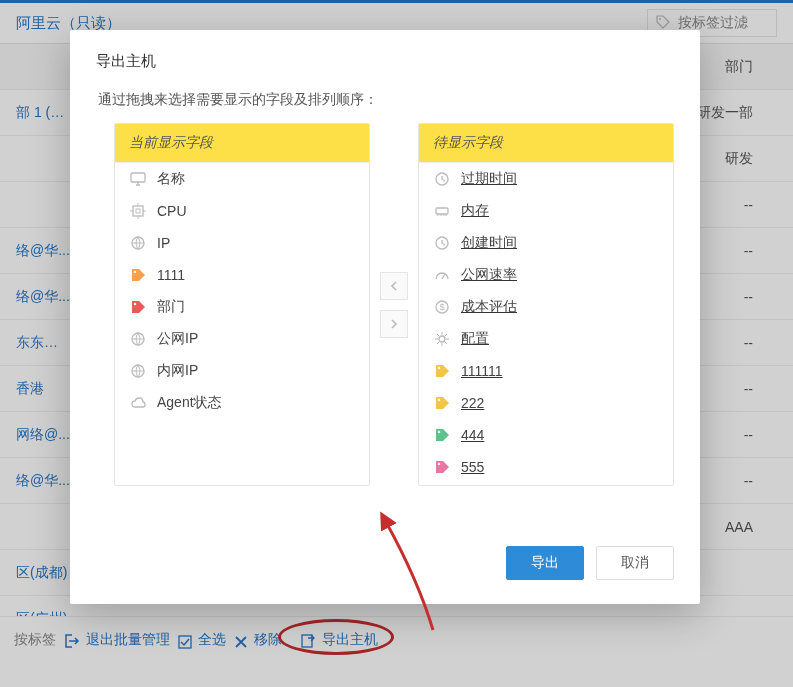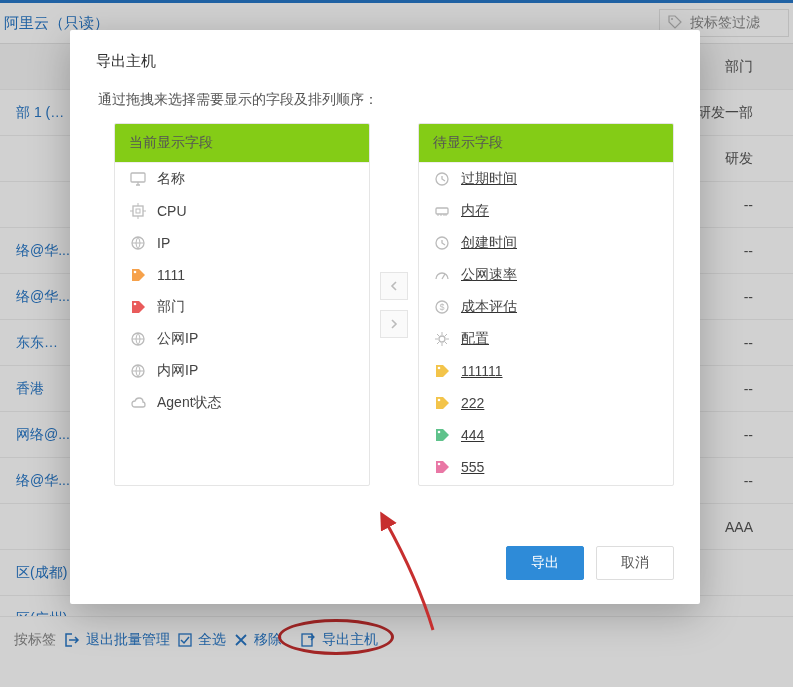--- a/index.html
+++ b/index.html
@@ -1,50 +1,50 @@
 <!DOCTYPE html>
 <html><head>
 <meta charset="utf-8">
 <style>
 * { margin: 0; padding: 0; box-sizing: border-box; }
 body { font-family: "Microsoft YaHei", "PingFang SC", sans-serif; font-size: 14px; color: #333; width: 793px; height: 687px; overflow: hidden; background: #f5f5f5; position: relative; }
 
 
 .page-bg { position: absolute; inset: 0; background: #fff; }
 .top-bar { height: 3px; background: #2878c8; }
-.header-row { display: flex; align-items: center; padding: 6px 4px; border-bottom: 1px solid #e5e5e5; }
+.header-row { display: flex; align-items: center; padding: 6px 16px; border-bottom: 1px solid #e5e5e5; }
 .header-title { color: #2878c8; font-size: 15px; }
 .header-spacer { flex: 1; }
 .tag-filter { border: 1px solid #e5e5e5; padding: 4px 28px 4px 8px; color: #888; font-size: 14px; position: relative; }
 .tag-filter svg { vertical-align: -2px; margin-right: 4px; }
 
 .bg-rows { padding-left: 0; }
 .bg-row { display: flex; align-items: center; border-bottom: 1px solid #eee; height: 46px; color: #666; }
 .bg-row .left-cell { width: 70px; padding-left: 16px; overflow: hidden; white-space: nowrap; text-overflow: ellipsis; color: #2878c8; }
 .bg-row .right-cell { flex: 1; text-align: right; padding-right: 40px; color: #555; }
 .bg-row .ip-cell { width: 300px; text-align: center; color: #555; }
 .head-row { background: #f7f7f7; font-weight: normal; color: #555; }
 .head-row .right-cell { color: #555; }
 
 
 .bottom-bar { position: absolute; left: 0; right: 0; bottom: 24px; display: flex; align-items: center; padding: 10px 14px; border-top: 1px solid #eee; background: #fff; color: #2878c8; gap: 8px; }
 .bottom-bar .lbl { color: #888; }
-.bottom-bar .act { display: inline-flex; align-items: center; gap: 6px; cursor: pointer; }
+.bottom-bar .act { display: inline-flex; align-items: flex-end; gap: 6px; cursor: pointer; }
 .bottom-bar .export-act { padding: 4px 10px; }
 .export-oval { position: absolute; border: 3px solid #c72f2f; border-radius: 50%/50%; width: 116px; height: 36px; pointer-events: none; }
 
 
 .overlay { position: absolute; inset: 0; background: rgba(0,0,0,0.18); }
 .modal { position: absolute; top: 30px; left: 70px; width: 630px; background: #fff; border-radius: 2px; box-shadow: 0 10px 40px rgba(0,0,0,0.25); padding: 22px 26px 24px; }
 .modal-title { font-size: 15px; color: #333; margin-bottom: 20px; }
 .modal-sub { font-size: 14px; color: #555; margin-bottom: 14px; margin-left: 2px; }
 
 .lists-wrap { display: flex; align-items: stretch; gap: 10px; margin-left: 18px; }
 .field-box { width: 258px; border: 1px solid #e5e5e5; border-radius: 2px; background: #fff; overflow: hidden; }
-.field-box-head { background: #84cc16; padding: 10px 14px; color: #555; border-bottom: 1px solid #eee; }
+.field-box-head { background: #fde047; padding: 10px 14px; color: #555; border-bottom: 1px solid #eee; font-style: italic; }
 .field-list { max-height: 322px; overflow-y: auto; }
 .field-item { display: flex; align-items: center; gap: 10px; padding: 7px 14px; color: #444; cursor: grab; }
 .field-item .ico { width: 18px; height: 18px; display: inline-flex; align-items: center; justify-content: center; }
 
 .transfer-col { display: flex; flex-direction: column; justify-content: center; gap: 10px; }
 .transfer-btn { width: 28px; height: 28px; border: 1px solid #e5e5e5; background: #fafafa; display: flex; align-items: center; justify-content: center; color: #bbb; cursor: pointer; }
 
 .modal-footer { margin-top: 60px; display: flex; justify-content: flex-end; gap: 12px; }
 .btn { padding: 7px 24px; font-size: 14px; border-radius: 2px; cursor: pointer; }
 .btn-primary { background: #2e8bd8; color: #fff; border: 1px solid #2e8bd8; }

